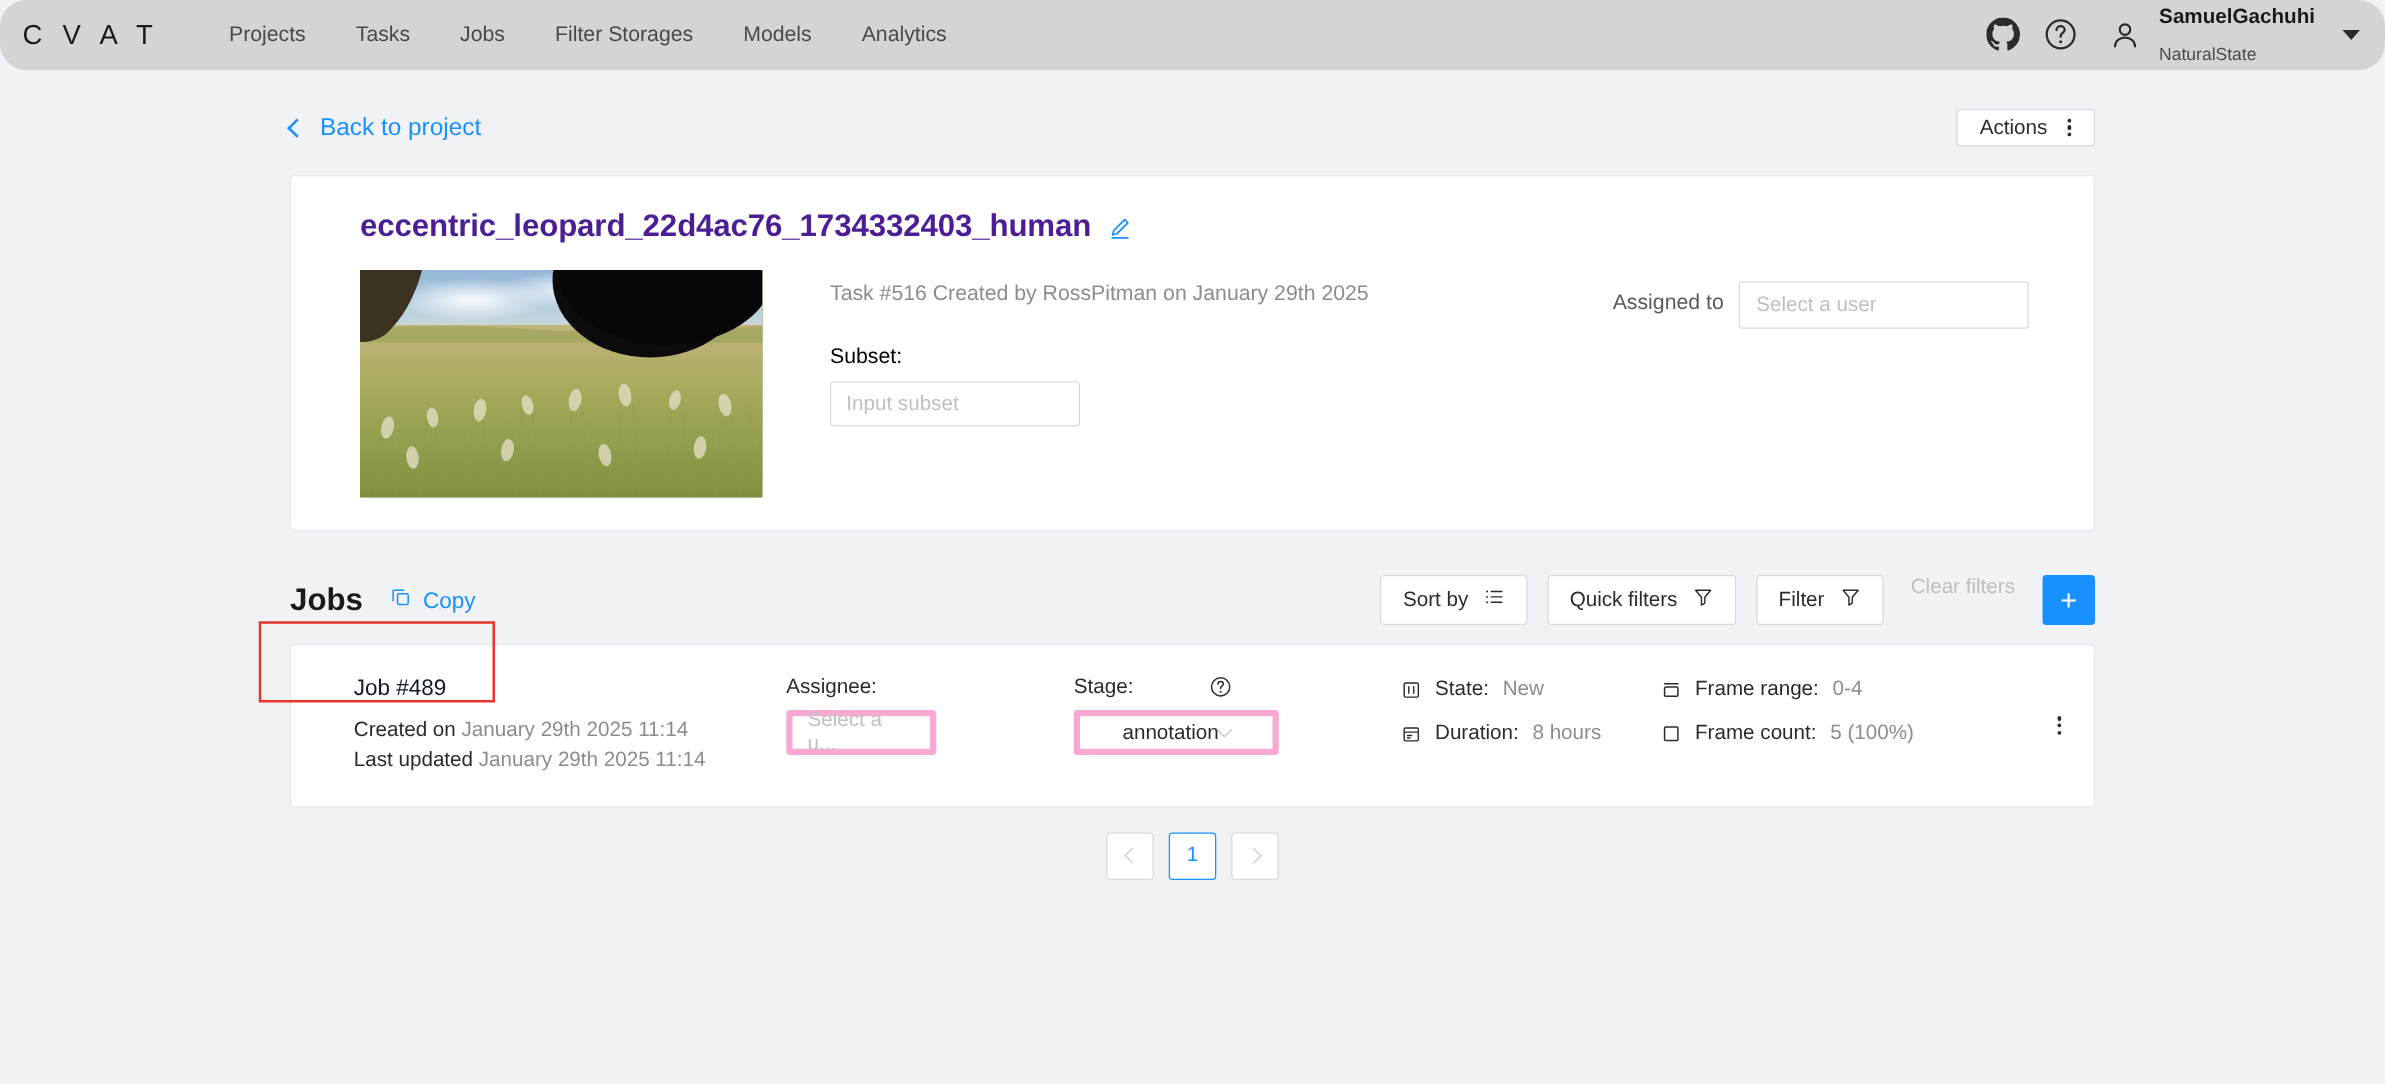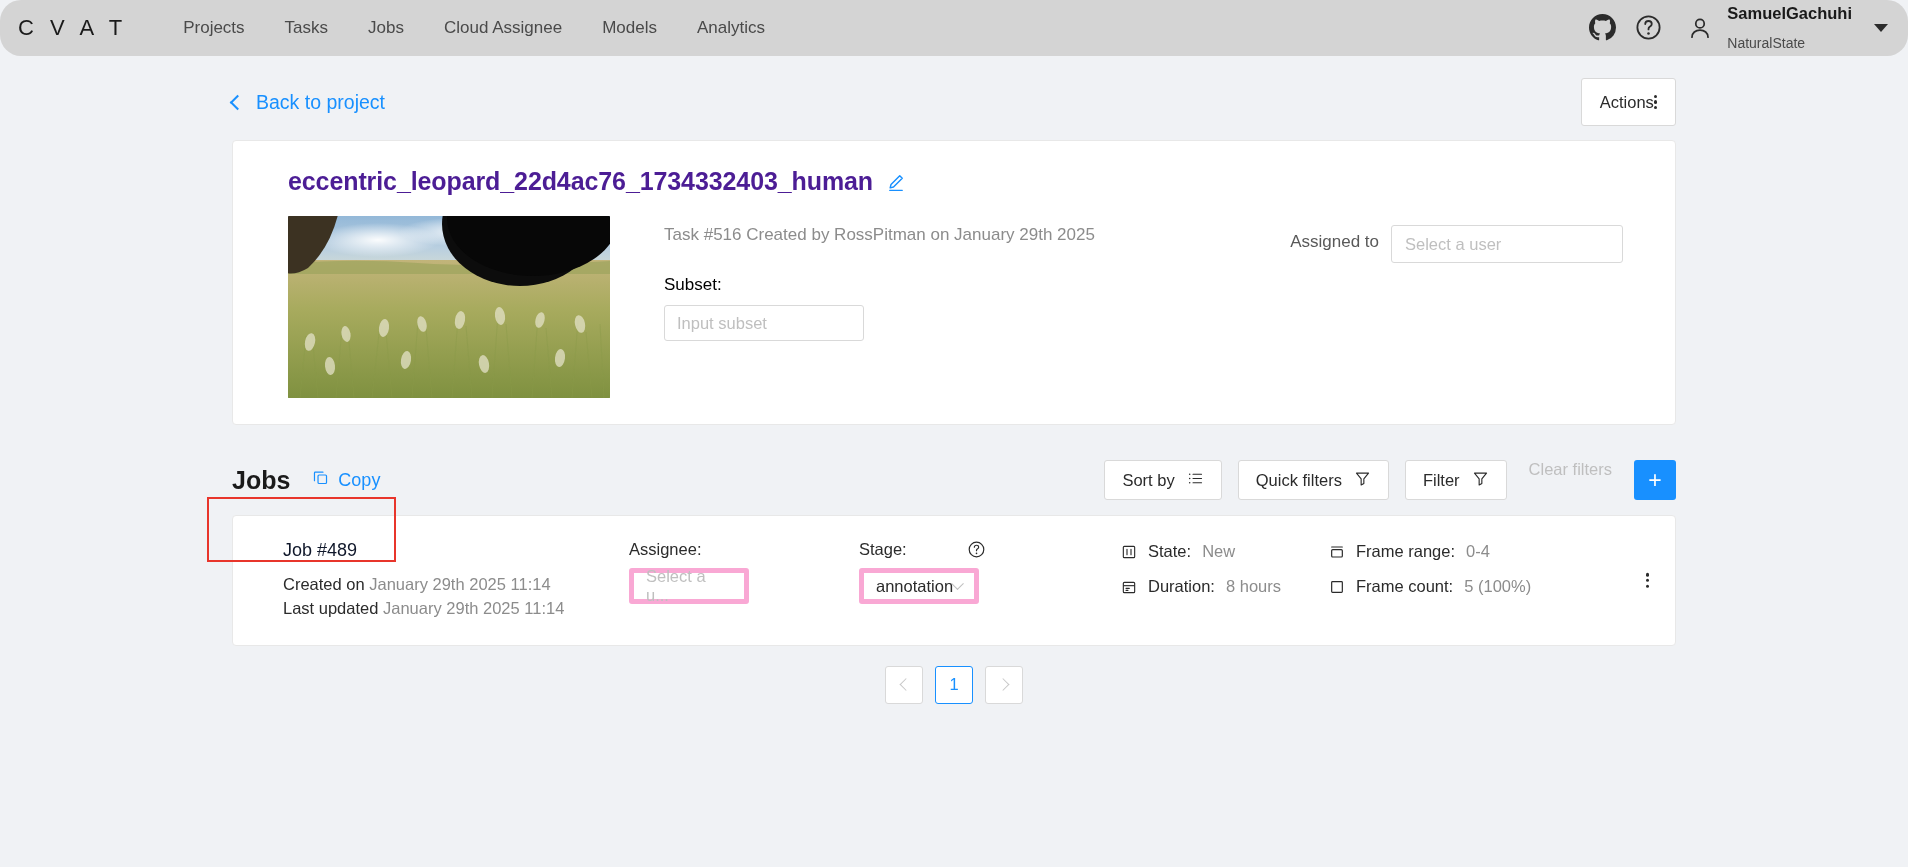--- a/index.html
+++ b/index.html
@@ -109,29 +109,29 @@
     border-left: 2.4px solid #1890ff;
     border-bottom: 2.4px solid #1890ff;
     transform: rotate(45deg);
     margin-top: 0px;
   }
 
   .actions-btn {
     margin-left: auto;
     display: flex;
     align-items: center;
-    gap: 0;
+    gap: 16px;
     background: #fff;
     border: 1px solid #d9d9d9;
     border-radius: 3px;
     padding: 9px 18px;
     font-size: 16.5px;
     color: #2b2b2b;
     cursor: pointer;
-    height: 48px;
+    height: 30px;
   }
   .dots-vertical {
     display: flex; flex-direction: column; gap: 2.5px; align-items: center;
   }
   .dots-vertical i { width: 3.2px; height: 3.2px; background: #2b2b2b; border-radius: 50%; display: block; }
 
   
   .card {
     background: #fff;
     border: 1px solid #e8e8e8;
@@ -312,21 +312,21 @@
     border: 5px solid #f9a8d4;
     border-radius: 3px;
     background: #fff;
     display: flex;
     align-items: center;
     padding: 0 12px;
     font-size: 16.5px;
     cursor: pointer;
   }
   .job-select.assignee { width: 120px; color: #bfbfbf; }
-  .job-select.stage { width: 120px; color: #2b2b2b; justify-content: center; }
+  .job-select.stage { width: 164px; color: #2b2b2b; justify-content: center; }
   .chev-sm {
     width: 9px; height: 9px;
     border-right: 1.8px solid #bfbfbf;
     border-bottom: 1.8px solid #bfbfbf;
     transform: rotate(45deg) translate(-2px,-2px);
   }
   .help-icon {
     position: absolute;
     left: 108px;
     top: 0px;
@@ -401,21 +401,21 @@
 </style>
 </head>
 <body>
 
 <div class="navbar">
   <div class="logo">C V A T</div>
   <div class="nav-links">
     <div class="nav-link">Projects</div>
     <div class="nav-link">Tasks</div>
     <div class="nav-link">Jobs</div>
-    <div class="nav-link">Cloud Assignee</div>
+    <div class="nav-link">Filter Storages</div>
     <div class="nav-link">Models</div>
     <div class="nav-link">Analytics</div>
   </div>
 
   <div class="nav-right">
     <div class="nav-icon-btn">
       <svg width="27" height="27" viewBox="0 0 16 16" fill="#2b2b2b">
           <path d="M8 0C3.58 0 0 3.58 0 8c0 3.54 2.29 6.53 5.47 7.59.4.07.55-.17.55-.38 0-.19-.01-.82-.01-1.49-2.01.37-2.53-.49-2.69-.94-.09-.23-.48-.94-.82-1.13-.28-.15-.68-.52-.01-.53.63-.01 1.08.58 1.23.82.72 1.21 1.87.87 2.33.66.07-.52.28-.87.51-1.07-1.78-.2-3.64-.89-3.64-3.95 0-.87.31-1.59.82-2.15-.08-.2-.36-1.02.08-2.12 0 0 .67-.21 2.2.82.64-.18 1.32-.27 2-.27s1.36.09 2 .27c1.53-1.04 2.2-.82 2.2-.82.44 1.1.16 1.92.08 2.12.51.56.82 1.27.82 2.15 0 3.07-1.87 3.75-3.65 3.95.29.25.54.73.54 1.48 0 1.07-.01 1.93-.01 2.2 0 .21.15.46.55.38A8.01 8.01 0 0 0 16 8c0-4.42-3.58-8-8-8z"></path>
         </svg>
     </div>

